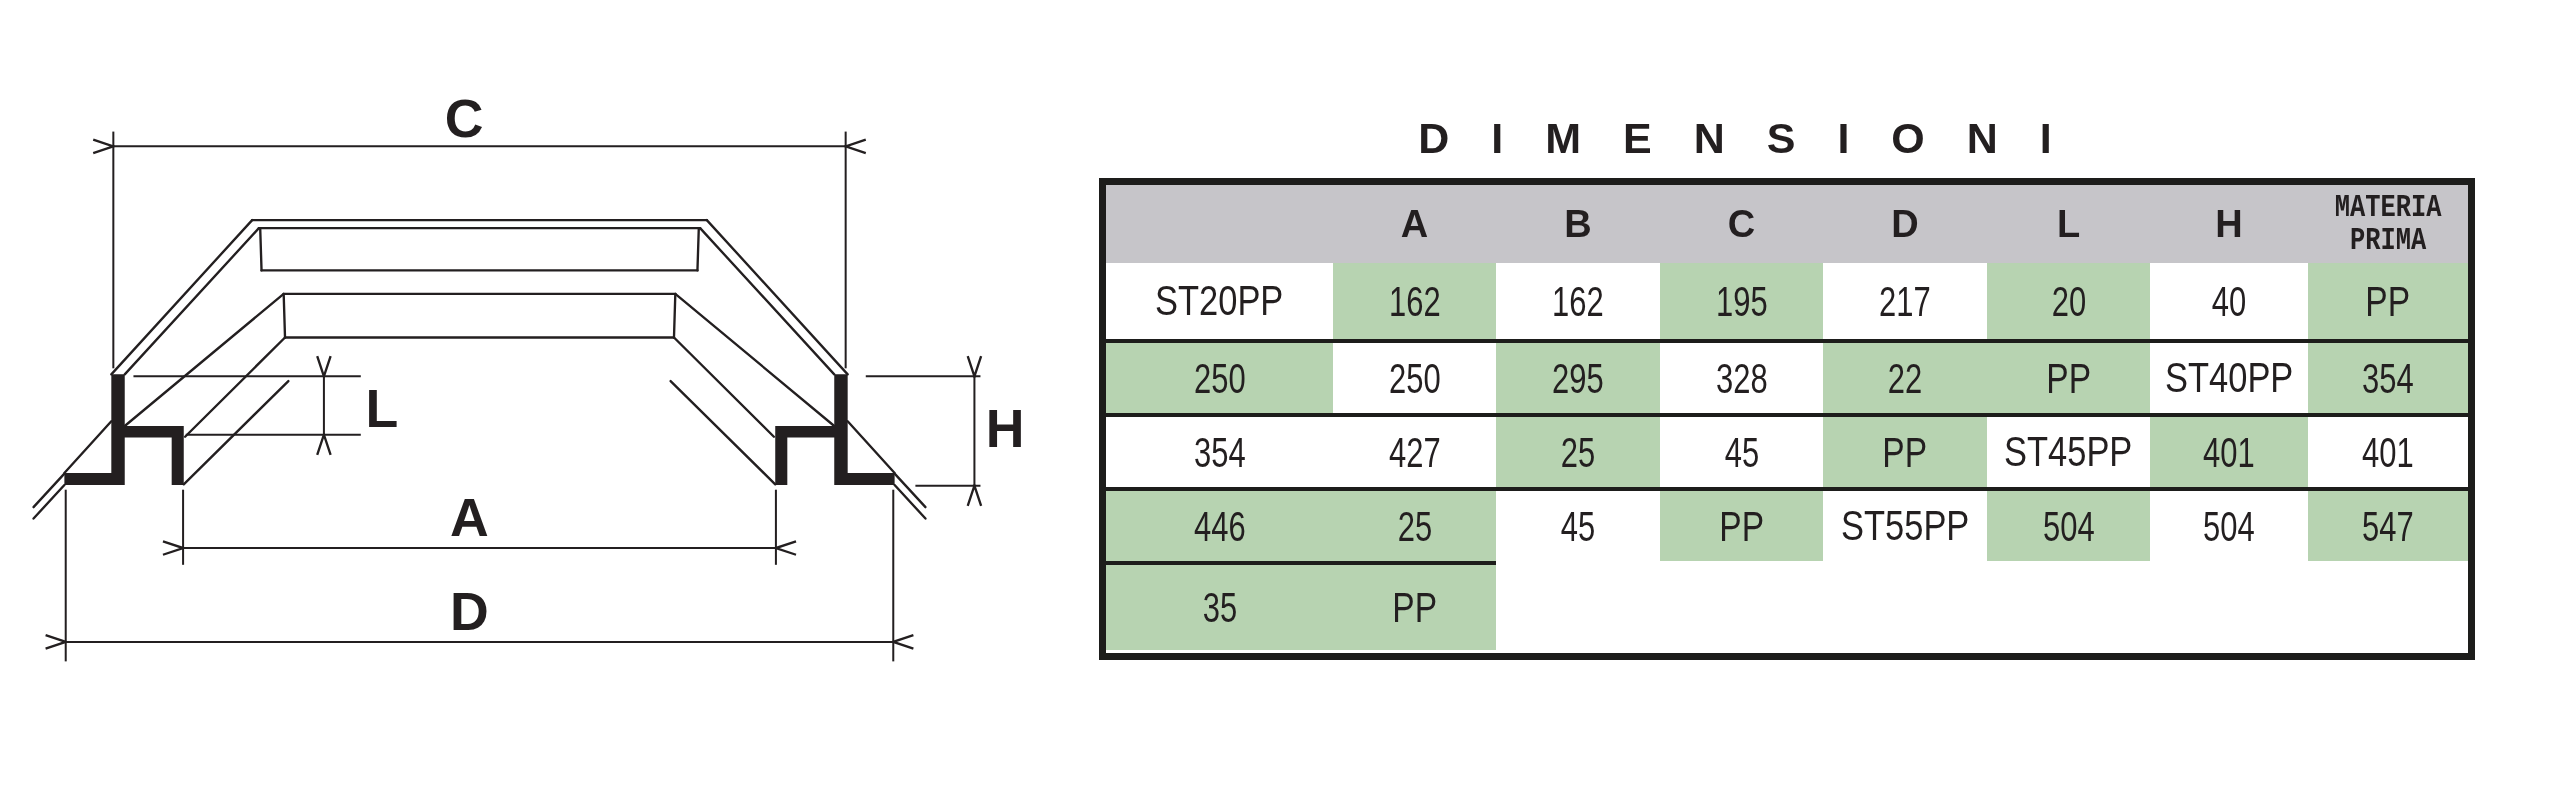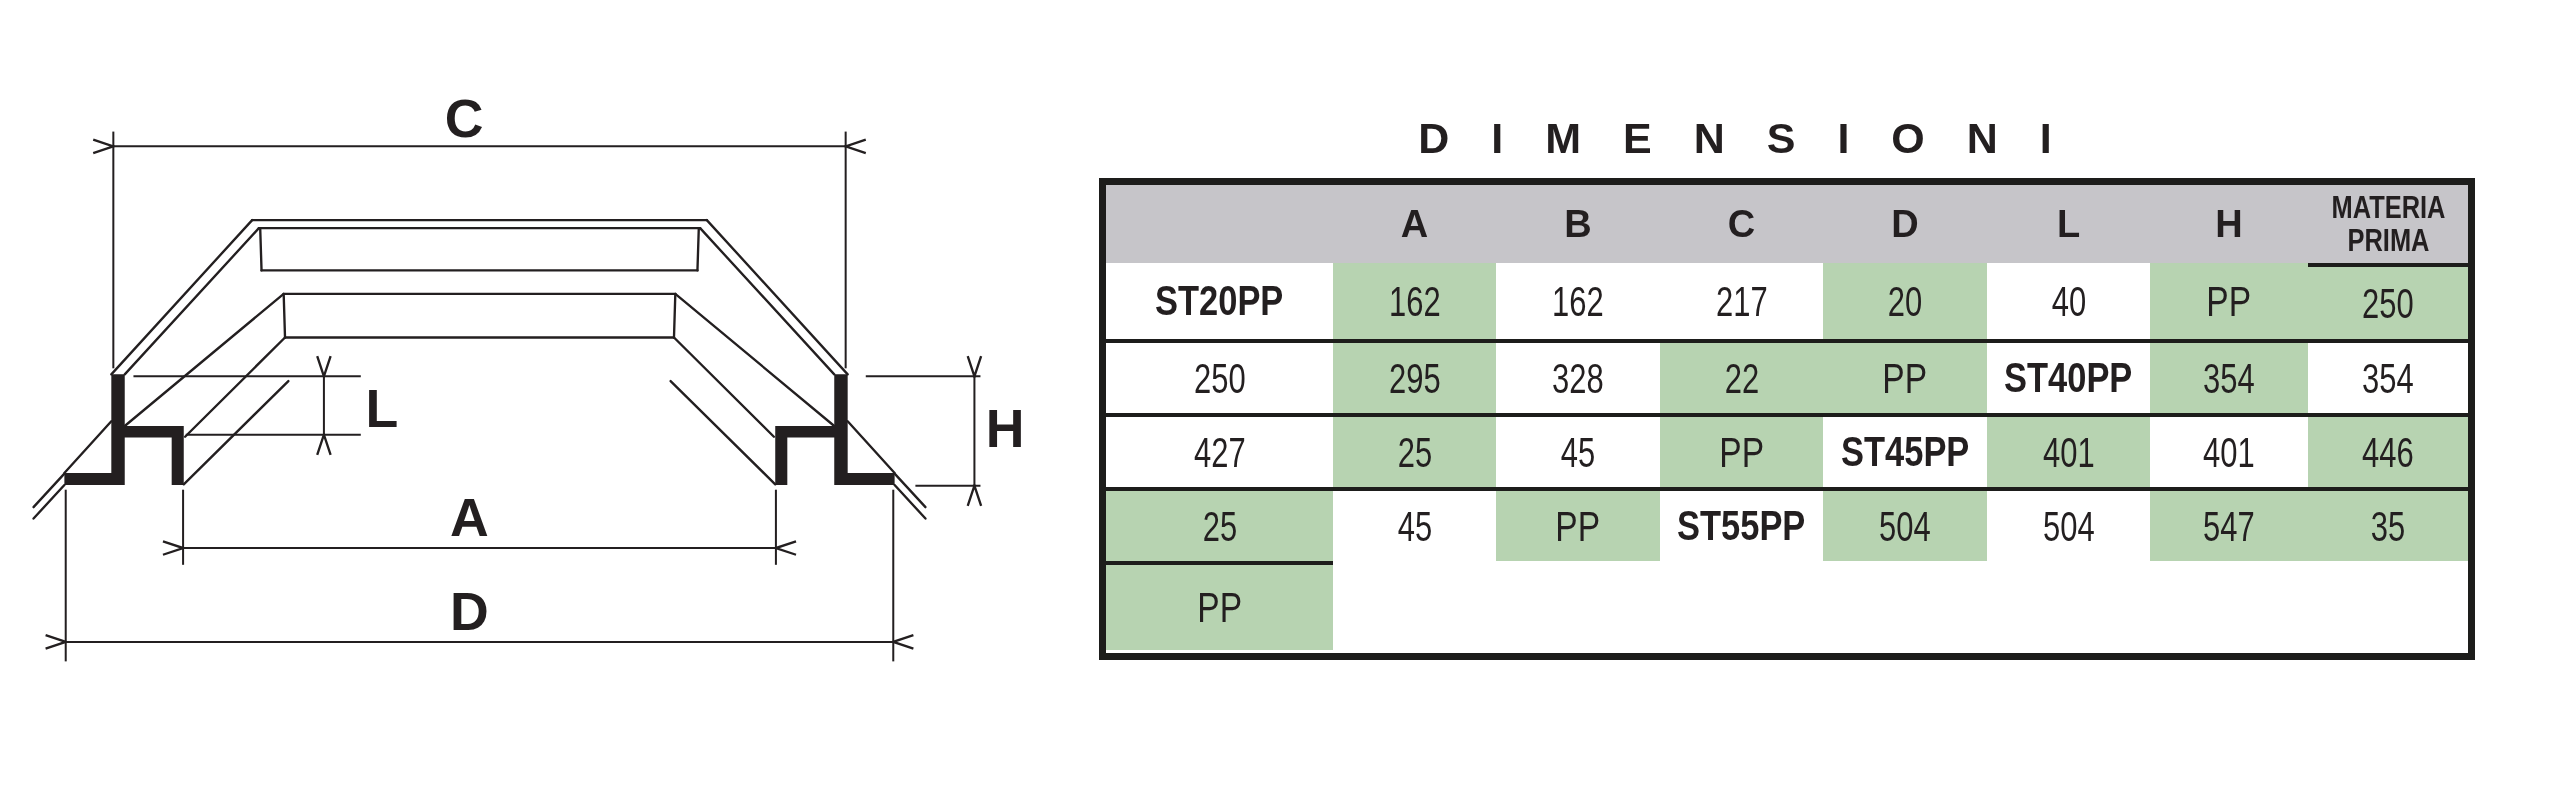--- a/index.html
+++ b/index.html
@@ -13,27 +13,27 @@
              font-size:43px;font-weight:bold;letter-spacing:42px;text-indent:42px;
              white-space:nowrap;color:#231f20;}
   
   #tbl{position:absolute;left:1099px;top:178px;width:1376px;height:482px;
        box-sizing:border-box;border:7.4px solid var(--border,#1d1d1b);background:#ffffff;
        display:grid;
        grid-template-columns:227px 163px 164px 163px 164px 163px 158px 160px;
        grid-template-rows:78px 76px 74px 74px 74px 89px;}
   #tbl > div{display:flex;align-items:center;justify-content:center;overflow:hidden;}
   .hdr{background:var(--gray,#c6c5c9);font-weight:bold;font-size:38px;}
-  .hdr.mp{font-size:31px;line-height:1.08;text-align:center;}
+  .hdr.mp{font-size:31px;line-height:1.08;text-align:center;font-family:Liberation Mono, monospace;}
   .mp-inner{transform:scaleX(0.82);font-weight:bold;}
   .g{background:var(--green,#b7d3b1);}
   .bt{border-top:4px solid var(--border,#1d1d1b);}
   .num{font-size:43px;}
   .num > span{display:inline-block;transform:scaleX(0.72);}
-  .prod{font-weight:bold;font-size:42px;}
+  .prod{font-weight:normal;font-size:42px;}
   .prod > span{display:inline-block;transform:scaleX(0.82);}
   .ppv > span{display:inline-block;transform:scaleX(0.78);}
 </style>
 </head>
 <body>
 
 <div id="canvas">
 
   <svg id="drawing" width="1073" height="799" viewBox="0 0 1600 1191">
     <defs>
@@ -132,20 +132,23 @@
 
     <div class="prod">
         <span>ST20PP</span>
       </div>
     <div class="num g">
         <span>162</span>
       </div>
     <div class="num">
         <span>162</span>
       </div>
+    <div class="num g">
+        <span>195</span>
+      </div>
     <div class="num">
         <span>217</span>
       </div>
     <div class="num g">
         <span>20</span>
       </div>
     <div class="num">
         <span>40</span>
       </div>
     <div class="num g ppv">

